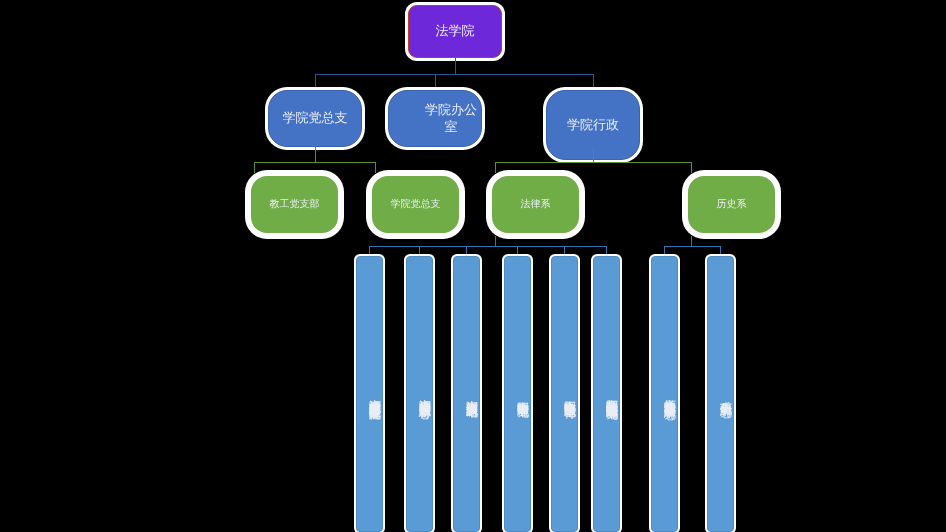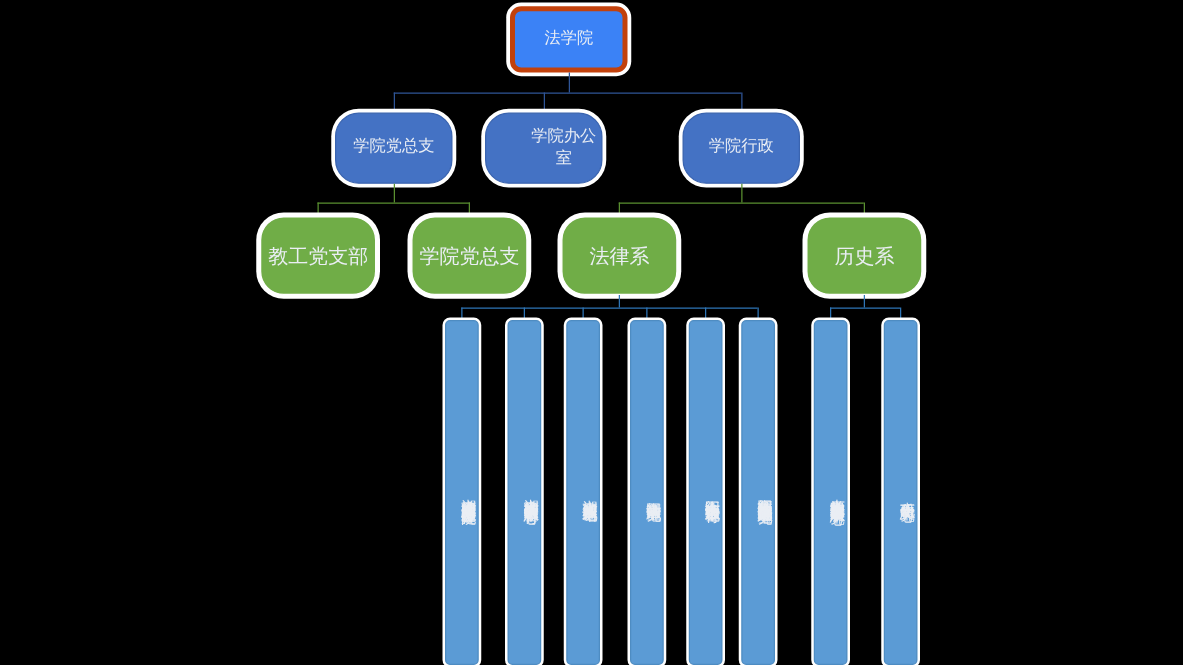--- a/index.html
+++ b/index.html
@@ -24,37 +24,38 @@
     display: flex;
     align-items: center;
     justify-content: center;
     text-align: center;
     color: #eaeef4;
     line-height: 1.25;
     box-shadow: 0 0 0 3px #ffffff;
   }
 
   .node.root {
-    background: #3b82f6;
-    border: 4px solid #c2410c;
+    background: #6d28d9;
+    border: 1px solid #c2410c;
     font-size: 13px;
     border-radius: 9px;
     justify-content: center;
   }
 
   .node.blue {
     background: #4472c4;
     border: 1px solid #3a64b0;
     font-size: 13px;
   }
 
   .node.green {
     background: #70ad47;
-    border: 1px solid #ffffff;
-    font-size: 16px;
+    border: 3px solid #ffffff;
+    font-size: 10px;
+    margin-left: 40px;
   }
 
   .node.vert {
     background: #5b9bd5;
     border: 1px solid #4e8cc2;
     border-radius: 4px;
     font-size: 12px;
     writing-mode: vertical-rl;
     text-orientation: upright;
     letter-spacing: 0.5px;
@@ -90,21 +91,21 @@
   <div class="line v c-blue" style="left:315px; top:74px; height:16px;"></div>
   <div class="line v c-blue" style="left:435px; top:74px; height:16px;"></div>
   <div class="line v c-blue" style="left:593px; top:74px; height:16px;"></div>
 
   <div class="node blue" style="left:268px; top:90px; width:94px; height:57px;">
     <span>学院党总支</span>
   </div>
   <div class="node blue" style="left:388px; top:90px; width:94px; height:57px;padding-left:32px;">
     <span>学院办公室</span>
   </div>
-  <div class="node blue" style="left:546px; top:90px; width:94px; height:57px;">
+  <div class="node blue" style="left:546px; top:90px; width:94px; height:70px;">
     <span>学院行政</span>
   </div>
 
   <div class="line v c-green" style="left:315px; top:147px; height:15px;"></div>
   <div class="line h c-green" style="left:254px; top:162px; width:122px;"></div>
   <div class="line v c-green" style="left:254px; top:162px; height:11px;"></div>
   <div class="line v c-green" style="left:375px; top:162px; height:11px;"></div>
 
   <div class="line v c-green" style="left:593px; top:147px; height:15px;"></div>
   <div class="line h c-green" style="left:495px; top:162px; width:196px;"></div>

